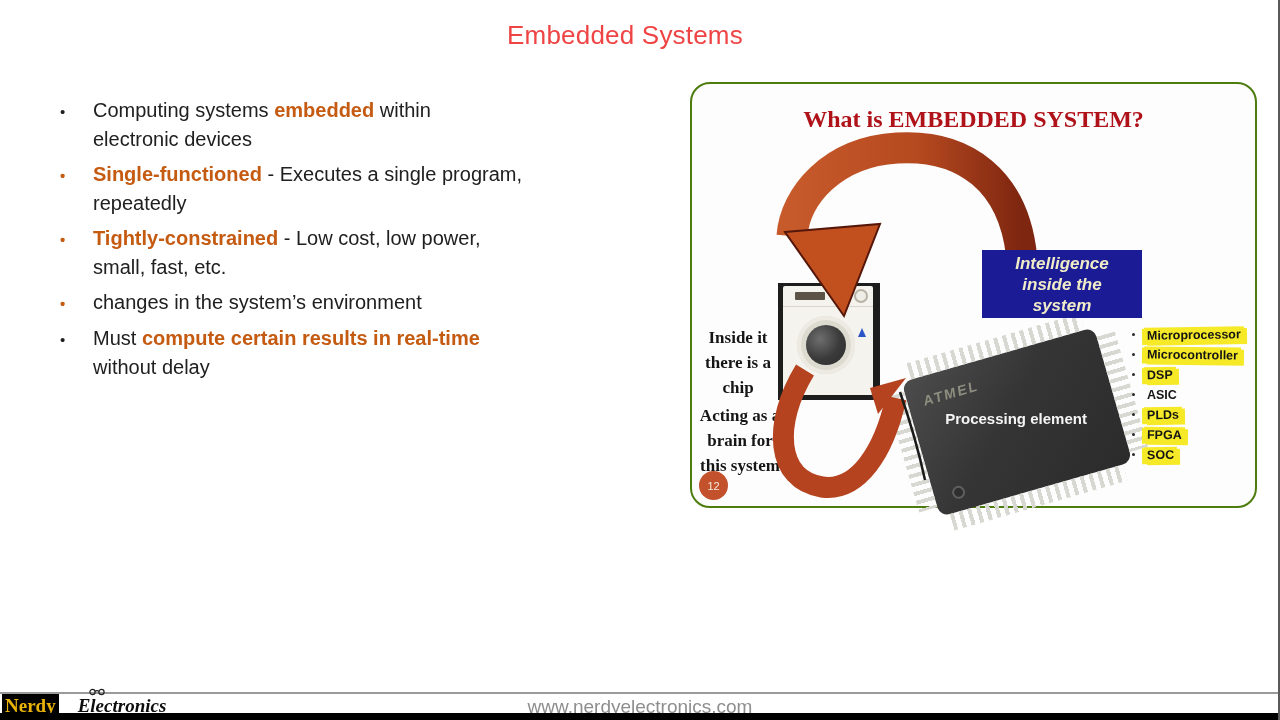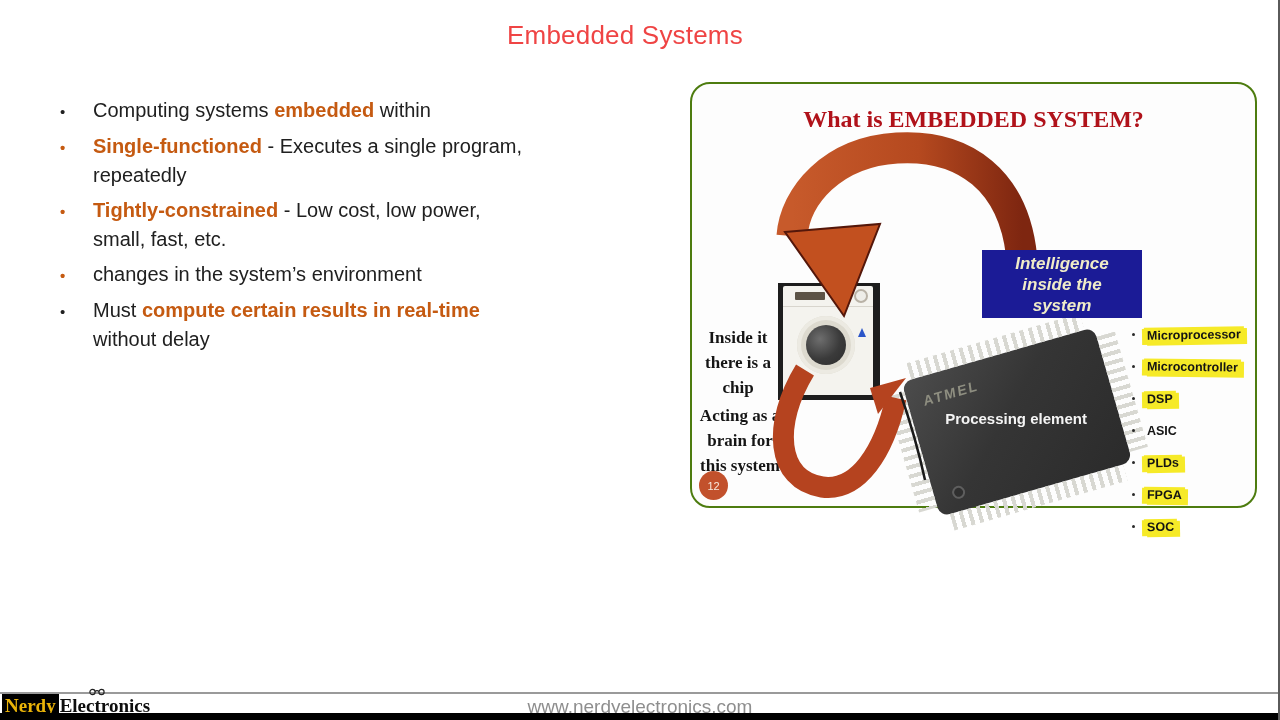--- a/index.html
+++ b/index.html
@@ -68,56 +68,57 @@
     border:2px solid #5e5e5e; background:#2f2f2f; }
 
   
   .caption { position:absolute; font-family:"Liberation Serif", serif; font-weight:bold;
     color:#151515; font-size:17px; line-height:25px; text-align:center; z-index:2; }
   .caption-inside { left:0; top:241px; width:92px; }
   .caption-acting { left:-2px; top:319px; width:100px; }
 
   
   .components { position:absolute; left:440px; top:244px; z-index:2; display:flex;
-    flex-direction:column; gap:19px; }
+    flex-direction:column; gap:7px; }
   .comp-row { display:flex; align-items:center; height:13px; }
   .comp-dot { width:3px; height:3px; border-radius:50%; background:#2a2a2a; margin-right:9px; flex:0 0 3px; }
   .comp-label { font-size:12.5px; font-weight:bold; color:#141414; padding:1px 3px; }
   .comp-label.hl { background:#F6EA28; box-shadow:3px 2px 0 0 #F6EA28, -2px 1px 0 0 #F6EA28; }
   .comp-row:nth-child(odd) .comp-label.hl { transform:rotate(-1deg); }
   .comp-row:nth-child(even) .comp-label.hl { transform:rotate(.7deg); }
 
   .page-badge { position:absolute; left:7px; top:387px; width:29px; height:29px; border-radius:50%;
     background:#C2512C; color:#f7e9dc; font-size:11px; display:flex; align-items:center;
     justify-content:center; z-index:5; }
 
   
   .footer-line { position:absolute; left:0; top:692px; width:1280px; height:2px; background:#9a9a9a; }
   .logo { position:absolute; left:2px; top:695px; height:24px; font-family:"Liberation Serif", serif;
     font-weight:bold; font-size:19px; white-space:nowrap; }
   .logo .nerdy { background:#000; color:#eab308; padding:1px 3px 2px 3px; }
-  .logo .electronics { color:#0d0d0d; padding-left:1px; }
+  .logo .electronics { color:#0d0d0d; padding-left:19px;font-style:italic; }
   .logo .glasses { position:absolute; left:86px; top:-7px; }
   .footer-url { position:absolute; left:0; top:696px; width:1280px; text-align:center;
     font-size:19px; color:#8e8e8e; }
   .bottom-bar { position:absolute; left:0; bottom:0; width:1280px; height:7px; background:#000; }
   .right-edge { position:absolute; right:0; top:0; width:2px; height:720px; background:#5a5a5a; }
 </style>
 </head>
 <body>
 
 <div class="stage">
 
   <div class="slide-title">Embedded Systems</div>
 
   <div class="bullets">
     <div class="bullet">
       <span class="marker">•</span>
       <span>
         <span class="line"><span class="plain">Computing systems </span><span class="accent">embedded</span><span class="plain"> within</span></span>
+        <div class="plain">electronic devices</div>
       </span>
     </div>
     <div class="bullet">
       <span class="marker accent">•</span>
       <span>
         <span class="line"><span class="accent">Single-functioned</span><span class="plain"> - Executes a single program,</span></span>
         <div class="plain">repeatedly</div>
       </span>
     </div>
     <div class="bullet">

